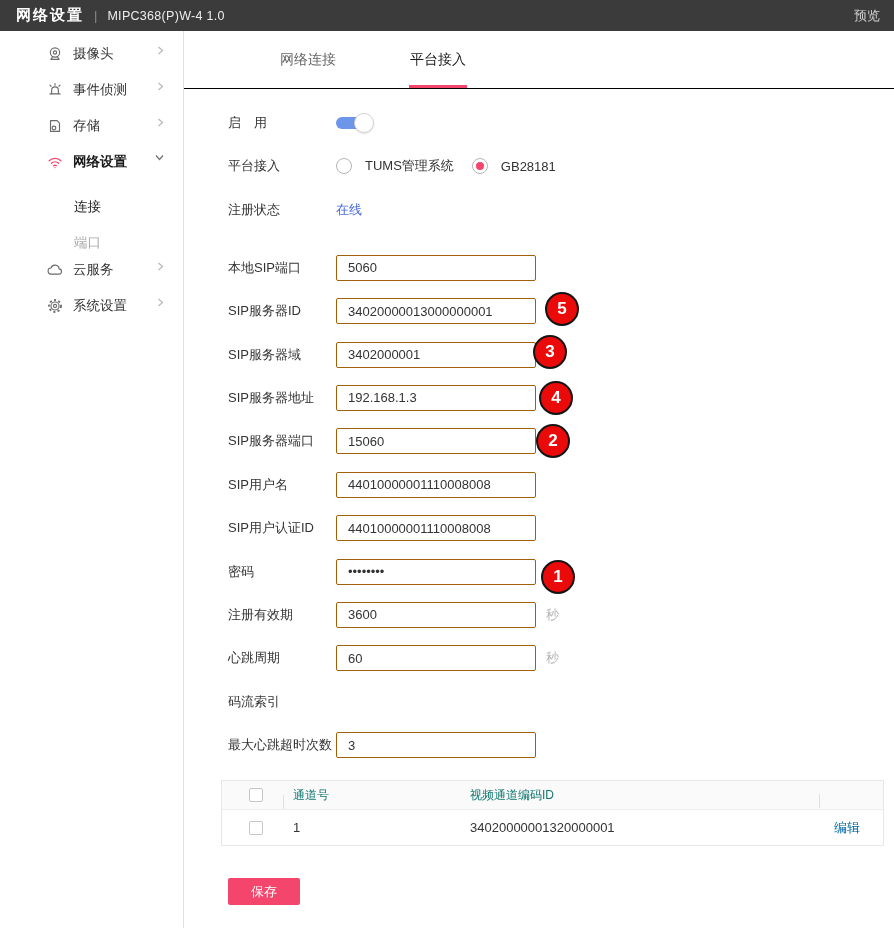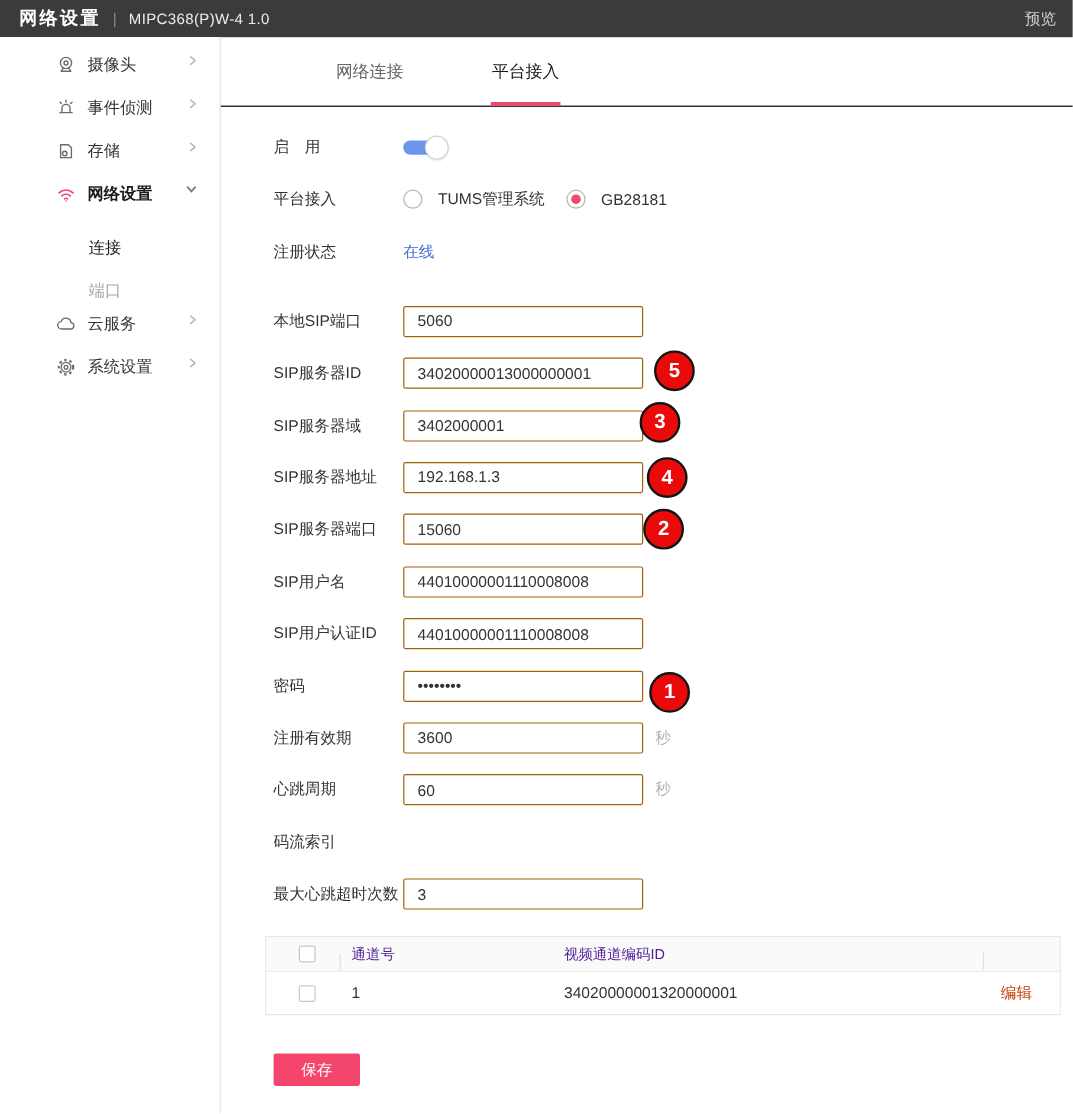--- a/index.html
+++ b/index.html
@@ -59,29 +59,29 @@
 
   
   .fselect { width:150px; height:26px; border:1px solid #d8d8d8; border-radius:2px; padding:0 10px 0 11px; font-size:13px; color:#333; display:flex; align-items:center; justify-content:space-between; cursor:pointer; background:#fff; }
   .select-chev { display:inline-flex; color:#9a9a9a; }
 
   
   .badge { position:absolute; width:34px; height:34px; border-radius:50%; background:#ea0a0a; border:2px solid #141414; color:#fff; font-size:17px; font-weight:bold; display:flex; align-items:center; justify-content:center; z-index:6; }
 
   
   .channel-table { margin:22px 0 0 37px; width:663px; border:1px solid #e7e7e7; }
-  .ct-header { display:flex; align-items:center; height:28px; background:#fafafa; color:#4c1d95; font-size:12px; }
+  .ct-header { display:flex; align-items:center; height:28px; background:#fafafa; color:#0f766e; font-size:12px; }
   .ct-row { display:flex; align-items:center; height:36px; border-top:1px solid #ededed; font-size:13px; color:#333; background:#fff; }
   .ct-check { width:62px; padding-left:27px; position:relative; display:flex; align-items:center; }
   .ct-chan { width:174px; padding-left:9px; }
   .ct-enc { flex:1; padding-left:12px; position:relative; }
   .ct-act { width:63px; text-align:right; padding-right:23px; }
   .hsep::after { content:""; position:absolute; right:0; top:7px; width:1px; height:14px; background:#e0e0e0; }
   .checkbox { width:14px; height:14px; border:1px solid #c7c7c7; border-radius:2px; background:#fff; display:inline-block; cursor:pointer; }
-  .edit-link { color:#c2410c; cursor:pointer; }
+  .edit-link { color:#0369a1; cursor:pointer; }
 
   
   .save-btn { margin:32px 0 0 44px; width:72px; height:27px; background:#f4456c; border:none; border-radius:2px; color:#fff; font-size:13px; font-family:inherit; cursor:pointer; }
 </style>
 </head>
 <body>
 
 <div class="topbar">
   <span class="brand">网络设置</span>
   <span class="brand-divider">|</span>

